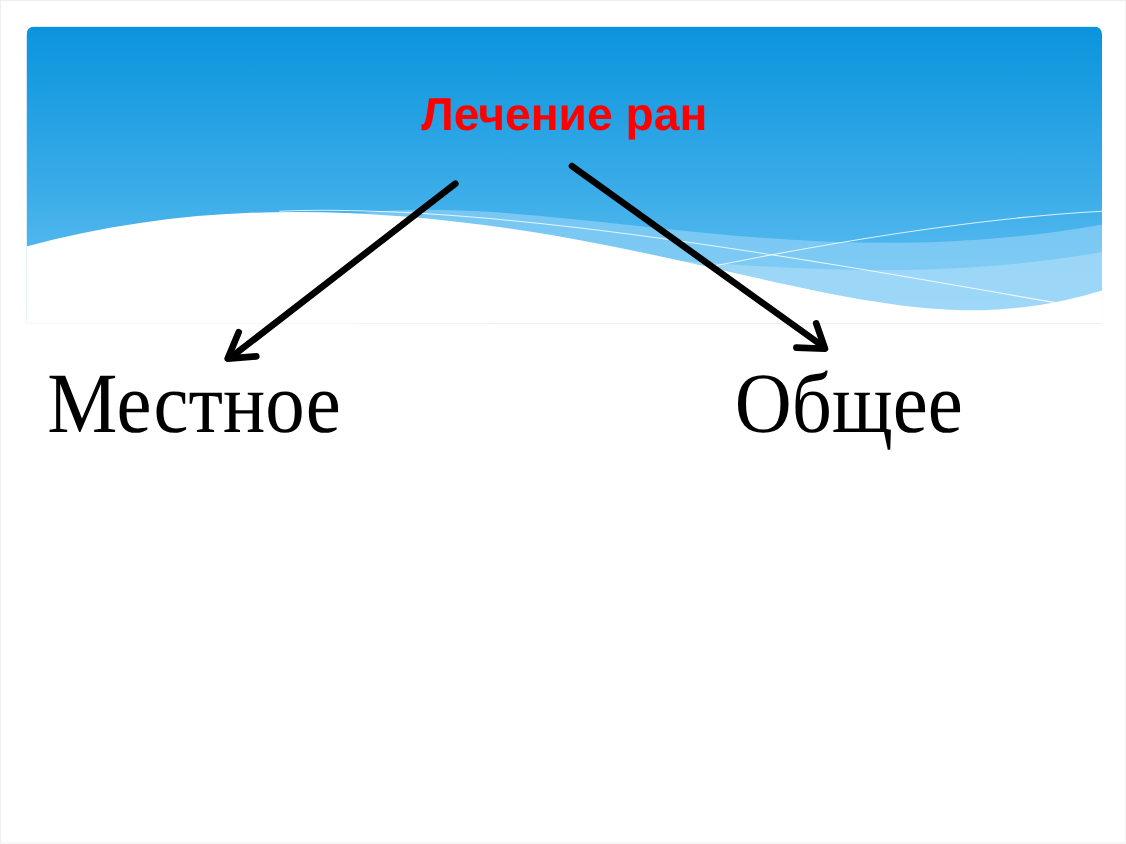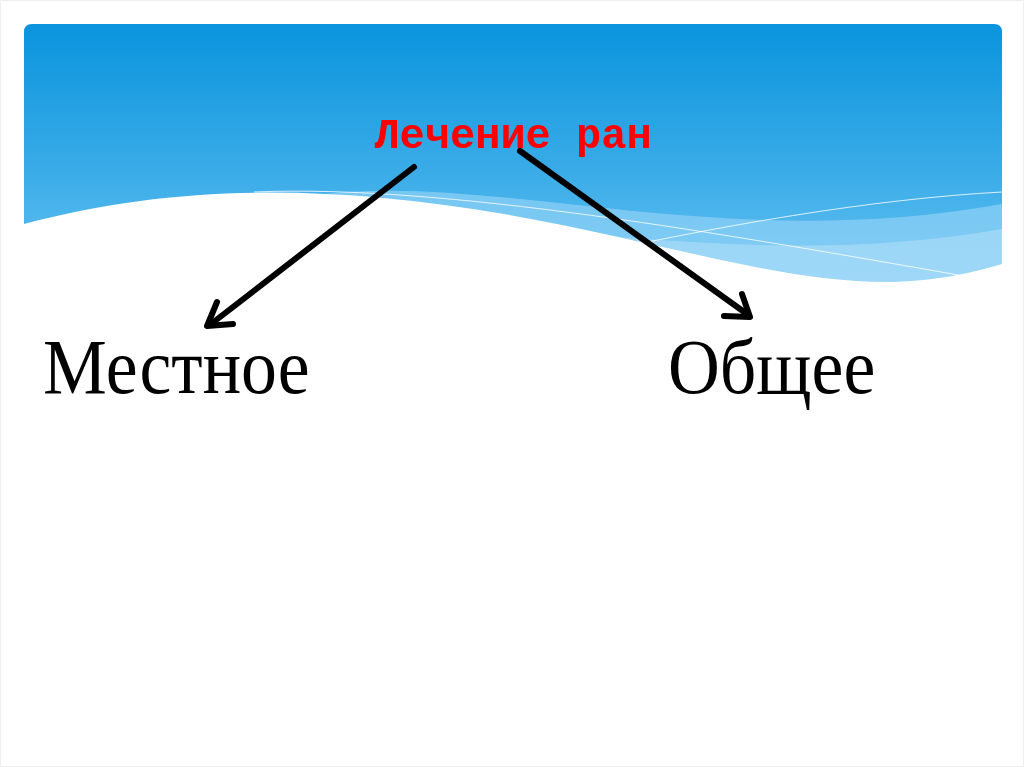--- a/index.html
+++ b/index.html
@@ -26,27 +26,26 @@
     }
     .header-band svg {
       display: block;
     }
     .title {
       position: absolute;
       left: 0;
       width: 1024px;
       top: 82px;
       text-align: center;
-      font-family: Liberation Mono, monospace;
+      font-family: Liberation Sans, sans-serif;
       font-weight: bold;
       font-size: 42px;
       letter-spacing: 0px;
       color: #ff0000;
       line-height: 1;
-      margin-top: 33px;
     }
     .arrows {
       position: absolute;
       left: 0;
       top: 0;
     }
     .branch {
       position: absolute;
       font-family: "Liberation Serif", serif;
       font-size: 78px;

